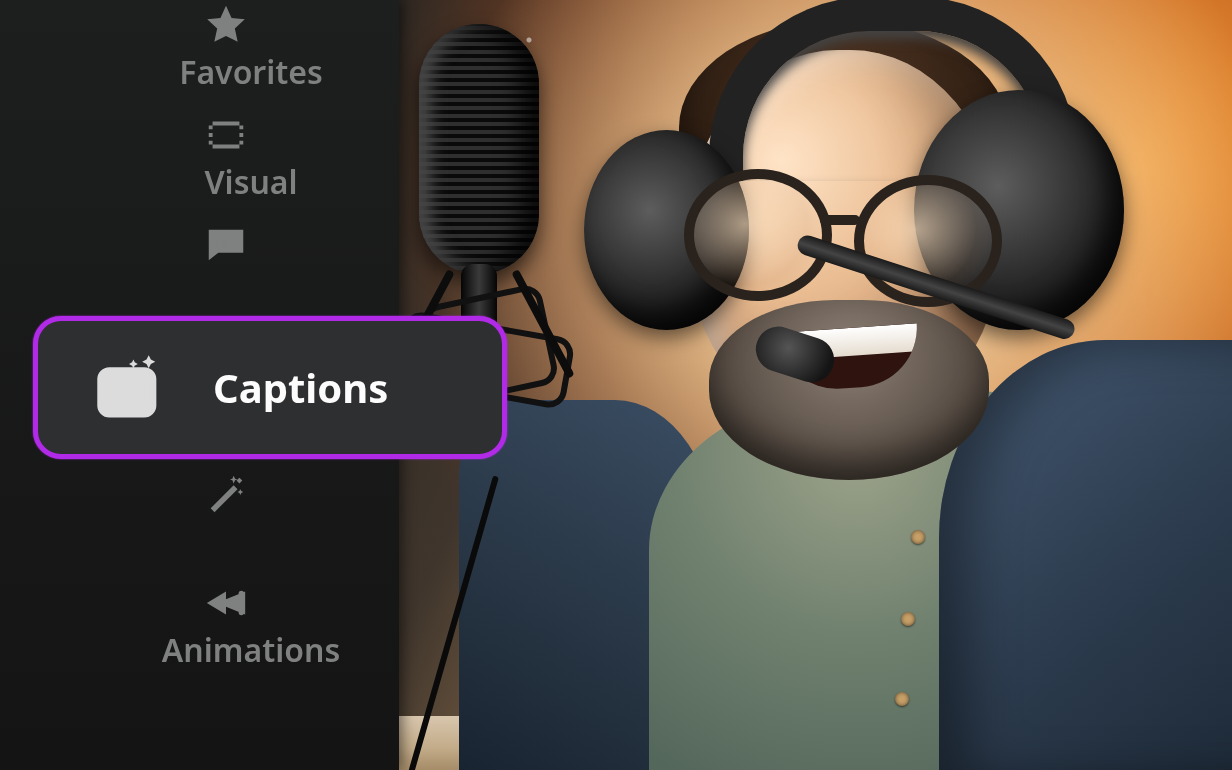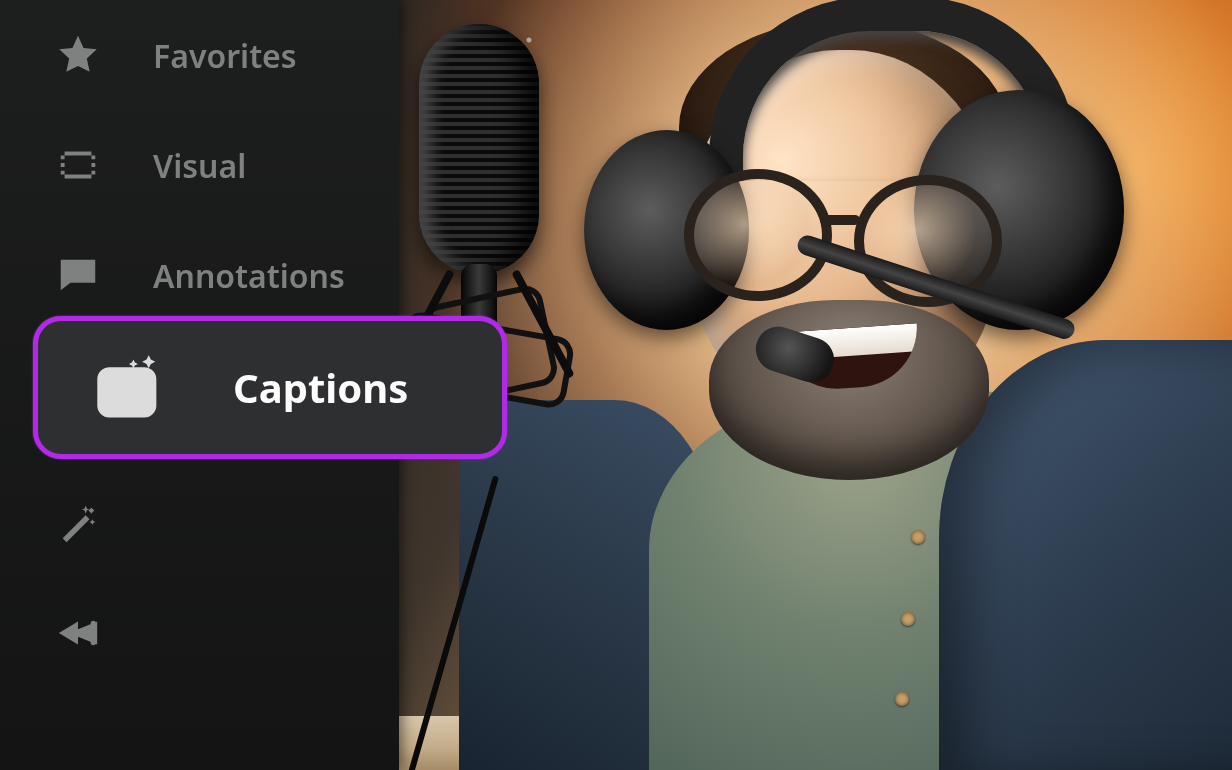--- a/index.html
+++ b/index.html
@@ -145,20 +145,21 @@
   .side-item{
     display:flex;
     align-items:center;
     height:110px;
     box-sizing:border-box;
     padding-left:53px;
     cursor:pointer;
     color:#7f8080;
     font-size:32px;
     font-weight:600;
+    flex-direction:column;
   }
   .side-item .label{margin-left:50px;}
   .side-item .icon{
     width:50px;height:50px;display:flex;align-items:center;justify-content:center;
   }
   .side-item svg{fill:#7f8080;}
 
   .highlight-box{
     position:absolute;
     left:33px;
@@ -180,21 +181,21 @@
     display:flex;
     align-items:center;
     box-sizing:border-box;
     padding-left:60px;
     color:#fdfcfd;
     font-size:40px;
     font-weight:700;
     cursor:pointer;
   }
   .highlight-content .icon{width:72px;height:72px;display:flex;align-items:center;justify-content:center;}
-  .highlight-content .label{margin-left:68px;}
+  .highlight-content .label{margin-left:48px;}
   .highlight-content svg path,.highlight-content svg rect,.highlight-content svg text{fill:#dcdcdd;}
 </style>
 </head>
 <body>
 
 <div class="app">
 
   <div class="preview">
     <div class="desk"></div>
     <div class="jacket2"></div>
@@ -257,21 +258,20 @@
       </div>
 
       <div class="side-item">
         <span class="icon">
           <svg viewBox="0 0 24 24" width="46" height="46">
               <path d="M3 4h18v12H8l-5 4V4zm6.5 3.5h3.5v1.4h-1v4.1h-1.5V8.9h-1V7.5z"></path>
               <rect x="8.2" y="7.2" width="7" height="6.2" rx="1" ry="1" fill="none" stroke="#7f8080" stroke-width="1.4"></rect>
               <text x="10" y="12.5" font-size="6" font-family="sans-serif">a</text>
             </svg>
         </span>
-        <span class="label">Annotations</span>
       </div>
 
       <div style="height:138px"></div>
 
 
       <div class="side-item">
         <span class="icon">
           <svg viewBox="0 0 24 24" width="46" height="46">
               <path d="M4 20l12-12 2 2L6 22 4 20zm13.5-14.5l1.5-1.5 1.5 1.5L19 7l-1.5-1.5zM20 11l1 .5L20 12l-.5 1L19 12l-1-.5 1-.5.5-1 .5 1zM16 3l.7 1.6L18 5l-1.3.4L16 7l-.7-1.6L14 5l1.3-.4L16 3z"></path>
             </svg>
@@ -279,20 +279,21 @@
       </div>
 
       <div class="side-item">
         <span class="icon">
           <svg viewBox="0 0 24 24" width="46" height="46">
               <path d="M2 12l10-6v4l10-4v12l-10-4v4L2 12z"></path>
               <circle cx="20" cy="7" r="1.4"></circle>
               <circle cx="20" cy="17" r="1.4"></circle>
             </svg>
         </span>
+        <span class="label">Animations</span>
       </div>
 
     </div>
   </div>
 
   <div class="highlight-box"></div>
   <div class="highlight-content">
     <span class="icon">
       <svg viewBox="0 0 32 32" width="70" height="70">
         <path d="M25 1l1 2 2 1-2 1-1 2-1-2-2-1 2-1 1-2z" fill="#dcdcdd"></path>

